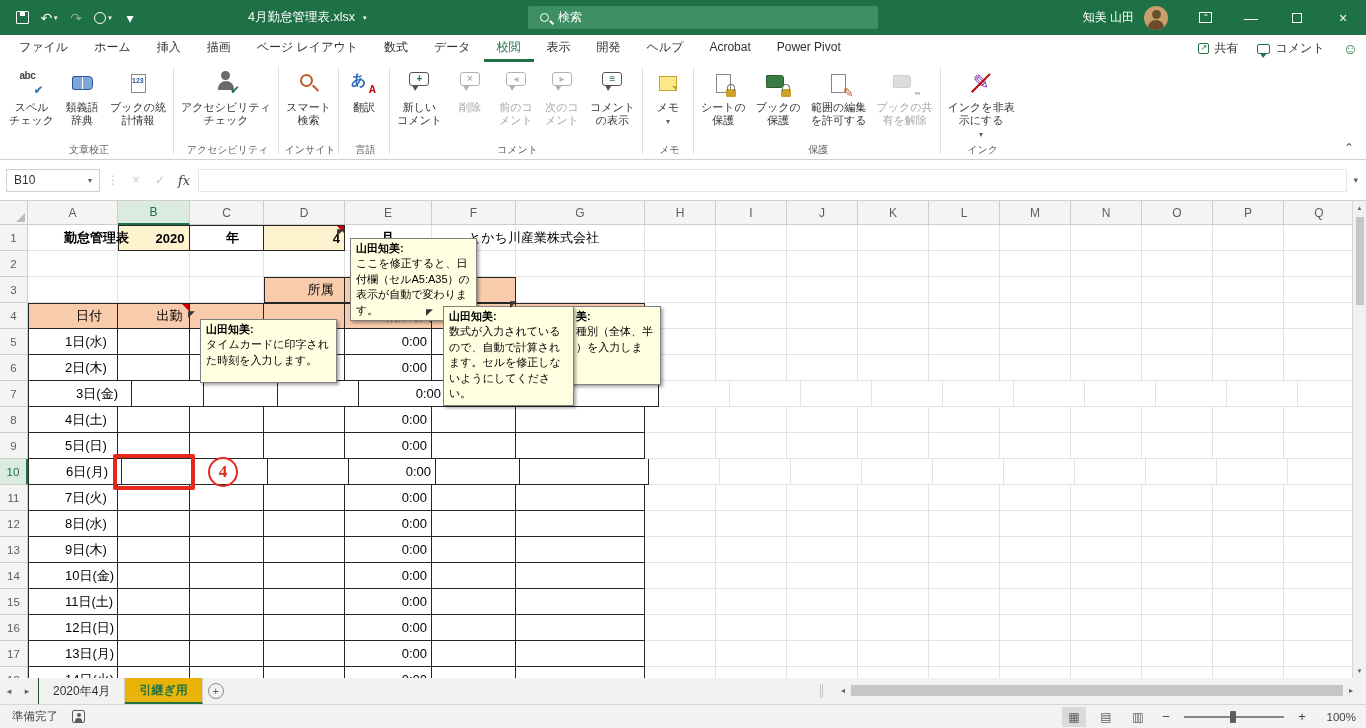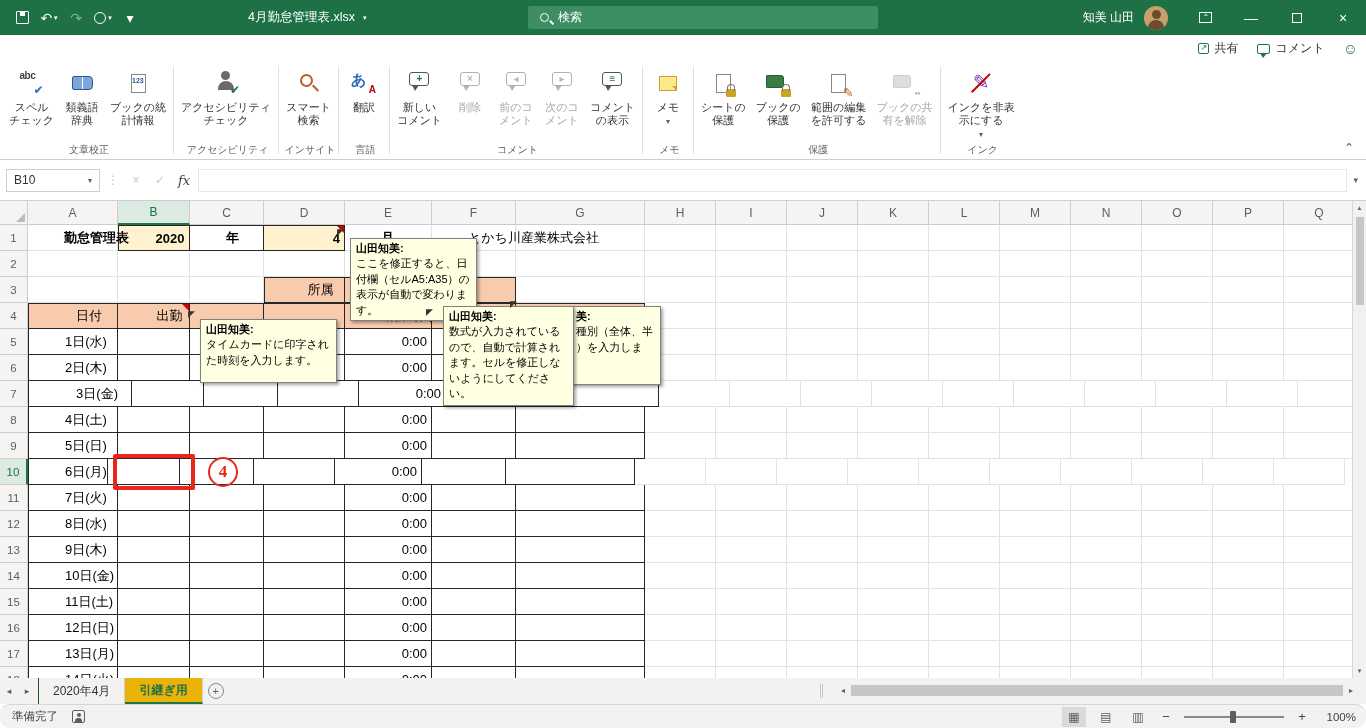--- a/index.html
+++ b/index.html
@@ -138,21 +138,21 @@
 .stab:first-child{border-left:1px solid #14532d;}
 .stab.active{background:#eab308;color:#217346;font-weight:bold;border-bottom:2px solid #217346;}
 .addsheet{width:26px;display:flex;align-items:center;justify-content:center;}
 .addsheet .plus{width:16px;height:16px;border:1px solid #8A8886;border-radius:50%;display:flex;align-items:center;justify-content:center;font-size:11px;color:#605E5C;}
 .hdiv{position:absolute;left:820px;top:6px;bottom:6px;width:3px;border-left:1px solid #C8C6C4;border-right:1px solid #C8C6C4;}
 .hscroll{position:absolute;left:836px;right:8px;top:5px;height:15px;background:#F1F1F1;display:flex;align-items:center;}
 .harrow{width:14px;text-align:center;font-size:8px;color:#605E5C;}
 .hthumb{flex:1;height:11px;background:#C8C6C4;margin:0 1px;}
 
 
-.statusbar{flex:0 0 24px;background:#F3F2F1;border-top:1px solid #D8D6D4;display:flex;align-items:center;font-size:11.5px;color:#444;position:relative;padding-left:12px;gap:14px;border-radius:10px;}
+.statusbar{flex:0 0 24px;background:#F3F2F1;border-top:1px solid #D8D6D4;display:flex;align-items:center;font-size:11.5px;color:#444;position:relative;padding-left:12px;gap:14px;}
 .acc-ic{width:13px;height:13px;border:1.2px solid #605E5C;border-radius:2px;position:relative;display:inline-block;}
 .acc-ic::before{content:"";position:absolute;width:4px;height:4px;border-radius:50%;background:#605E5C;left:3.5px;top:1.5px;}
 .acc-ic::after{content:"";position:absolute;width:7px;height:4px;border-radius:3px 3px 0 0;background:#605E5C;left:2px;top:6.5px;}
 .sb-right{position:absolute;right:10px;top:0;height:100%;display:flex;align-items:center;gap:8px;}
 .view-ic{width:24px;height:20px;display:flex;align-items:center;justify-content:center;font-size:12px;color:#605E5C;}
 .view-ic.active{background:#DADADA;}
 .zoom-minus,.zoom-plus{width:16px;text-align:center;font-size:13px;color:#444;}
 .zoom-slider{width:100px;height:2px;background:#8A8886;position:relative;margin:0 2px;}
 .zoom-thumb{position:absolute;left:46px;top:-5px;width:6px;height:12px;background:#605E5C;border-radius:1px;}
 .zoom-pct{width:38px;text-align:right;}
@@ -191,20 +191,35 @@
         </span>
       <span class="winbtn">—</span>
       <span class="winbtn">
           <span class="ic-maxi"></span>
         </span>
       <span class="winbtn">×</span>
     </div>
   </div>
 
   <div class="tabrow">
+    <div class="tabs">
+        <div class="rtab">ファイル</div>
+        <div class="rtab">ホーム</div>
+        <div class="rtab">挿入</div>
+        <div class="rtab">描画</div>
+        <div class="rtab">ページ レイアウト</div>
+        <div class="rtab">数式</div>
+        <div class="rtab">データ</div>
+        <div class="rtab active">校閲</div>
+        <div class="rtab">表示</div>
+        <div class="rtab">開発</div>
+        <div class="rtab">ヘルプ</div>
+        <div class="rtab">Acrobat</div>
+        <div class="rtab">Power Pivot</div>
+      </div>
     <div class="tabrow-right">
       <span class="trbtn">
           <span class="ic-share"></span>
           <span>共有</span>
         </span>
       <span class="trbtn">
           <span class="ic-combub"></span>
           <span>コメント</span>
         </span>
       <span class="smiley">☺</span>
@@ -651,21 +666,21 @@
           <div class="g-cell" style="width: 71px;"></div>
           <div class="g-cell" style="width: 71px;"></div>
           <div class="g-cell" style="width: 71px;"></div>
           <div class="g-cell" style="width: 71px;"></div>
           <div class="g-cell" style="width: 71px;"></div>
           <div class="g-cell" style="width: 71px;"></div>
           <div class="g-cell" style="width: 71px;"></div>
         </div>
         <div class="g-row">
           <div class="g-rowh sel">10</div>
-          <div class="g-cell bdr bl date" style="width: 80px; text-align: right;">
+          <div class="g-cell bdr bl date" style="width: 94px; text-align: right;">
             <span class="txt">6日(月)</span>
           </div>
           <div class="g-cell bdr" style="width: 72px;"></div>
           <div class="g-cell bdr" style="width: 74px;"></div>
           <div class="g-cell bdr" style="width: 81px;"></div>
           <div class="g-cell bdr" style="width: 87px; text-align: right;">
             <span class="txt">0:00</span>
           </div>
           <div class="g-cell bdr" style="width: 84px;"></div>
           <div class="g-cell bdr" style="width: 129px;"></div>

